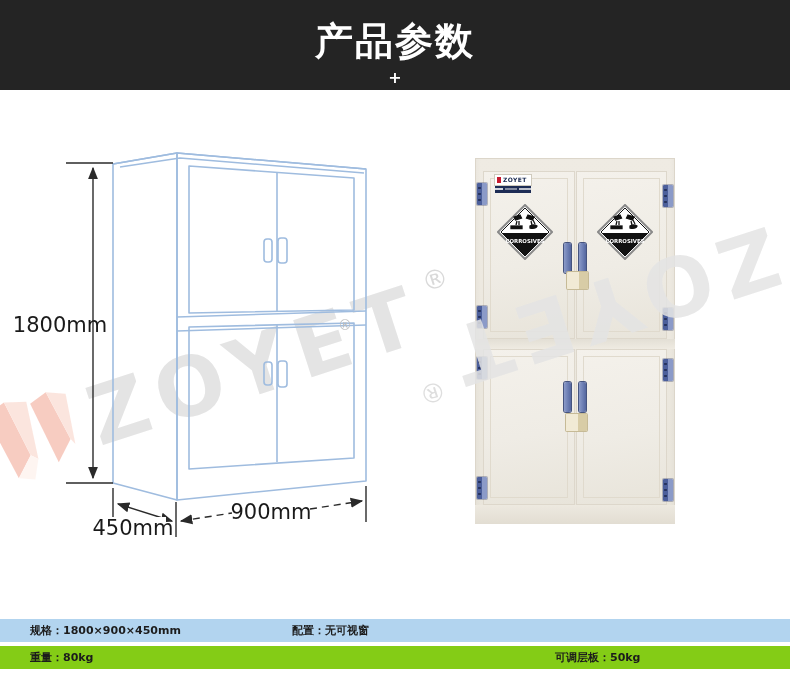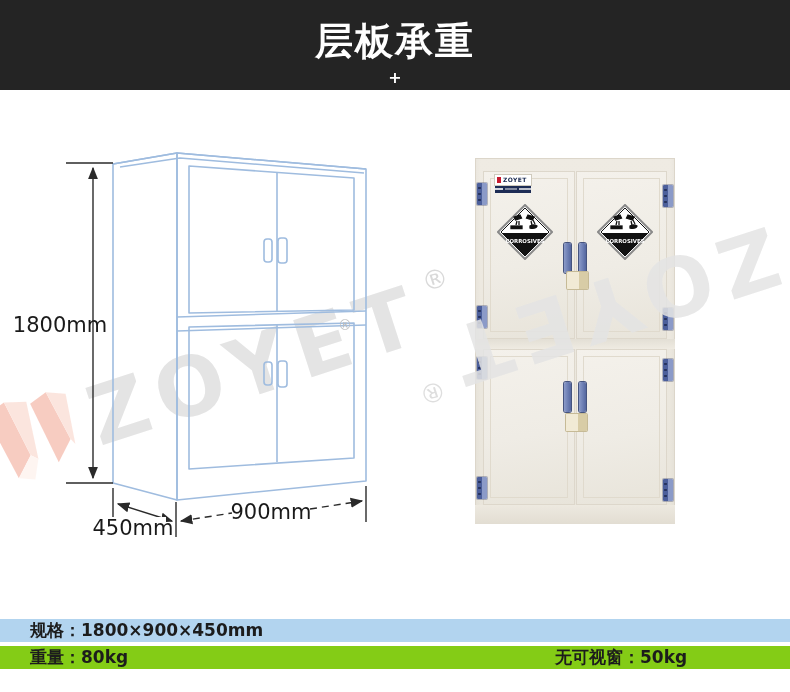--- a/index.html
+++ b/index.html
@@ -53,31 +53,31 @@
   .bl-sq{width:4px;height:6px;background:#c6192e;flex:0 0 auto;}
   .bl-txt{font-size:6px;font-weight:700;color:#16264e;letter-spacing:.4px;line-height:1;}
   .bl-bottom{margin-top:1px;height:7px;background:#1d2c55;
        background-image:linear-gradient(90deg,rgba(255,255,255,.8) 0 8px,transparent 8px 10px,
          rgba(255,255,255,.45) 10px 22px,transparent 22px 24px,rgba(255,255,255,.7) 24px 32px);
        background-size:100% 2px;background-position:0 2px;background-repeat:no-repeat;}
   
   .spec-row{position:absolute;left:0;width:790px;height:23px;}
   .spec-row.r1{top:619px;background:#b2d4ef;}
   .spec-row.r2{top:646px;background:#84cc16;text-align:right;}
-  .spec-cell{position:absolute;top:0;height:23px;line-height:23px;font-size:17px;
+  .spec-cell{position:absolute;top:0;height:23px;line-height:23px;font-size:11px;
              font-weight:700;color:#1c1c1c;white-space:nowrap;}
   .spec-cell.c1{left:30px;} .spec-cell.c2{left:292px;} .spec-cell.c3{left:555px;}
 </style>
 </head>
 <body>
 
 <div class="canvas">
 
   <div class="banner">
-    <div class="banner-title">层板承重</div>
+    <div class="banner-title">产品参数</div>
     <div class="banner-plus">+</div>
   </div>
 
   <div class="wm wm-left">
     <svg class="wm-logo" viewBox="0 0 60 60">
       <polygon points="2,6 16,2 22,40 10,52" fill="#ef8f78"></polygon>
       <polygon points="16,2 30,6 26,44 22,40" fill="#f8c7b8"></polygon>
       <polygon points="32,8 44,4 50,38 38,50" fill="#ef8f78"></polygon>
       <polygon points="44,4 56,9 52,42 50,38" fill="#f8c7b8"></polygon>
       <polygon points="10,52 22,40 26,44 20,56" fill="#fdeae2"></polygon>
@@ -213,18 +213,19 @@
     <rect x="28" y="314" width="64" height="23" fill="#ffffff"></rect>
     <text x="60" y="332" text-anchor="middle" font-size="21" fill="#1a1a1a">1800mm</text>
     <rect x="100" y="517" width="66" height="22" fill="#ffffff"></rect>
     <text x="133" y="535" text-anchor="middle" font-size="21" fill="#1a1a1a">450mm</text>
     <text x="271" y="519" text-anchor="middle" font-size="21" fill="#1a1a1a">900mm</text>
     <text x="338" y="330" font-size="14" fill="#bdbdbd">®</text>
   </svg>
 
   <div class="spec-row r1">
     <span class="spec-cell c1"><span>规格：</span><span>1800×900×450mm</span></span>
+    <span class="spec-cell c2"><span>配置：</span><span>无可视窗</span></span>
   </div>
   <div class="spec-row r2">
     <span class="spec-cell c1"><span>重量：</span><span>80kg</span></span>
-    <span class="spec-cell c3"><span>无可视窗：</span><span>50kg</span></span>
+    <span class="spec-cell c3"><span>可调层板：</span><span>50kg</span></span>
   </div>
 </div>
 
 </body></html>

